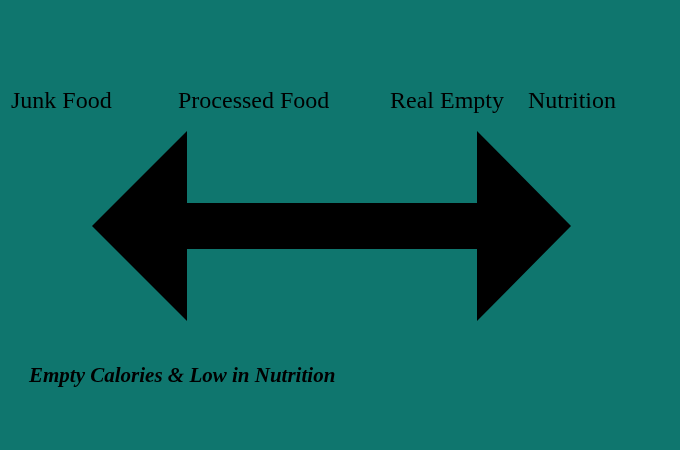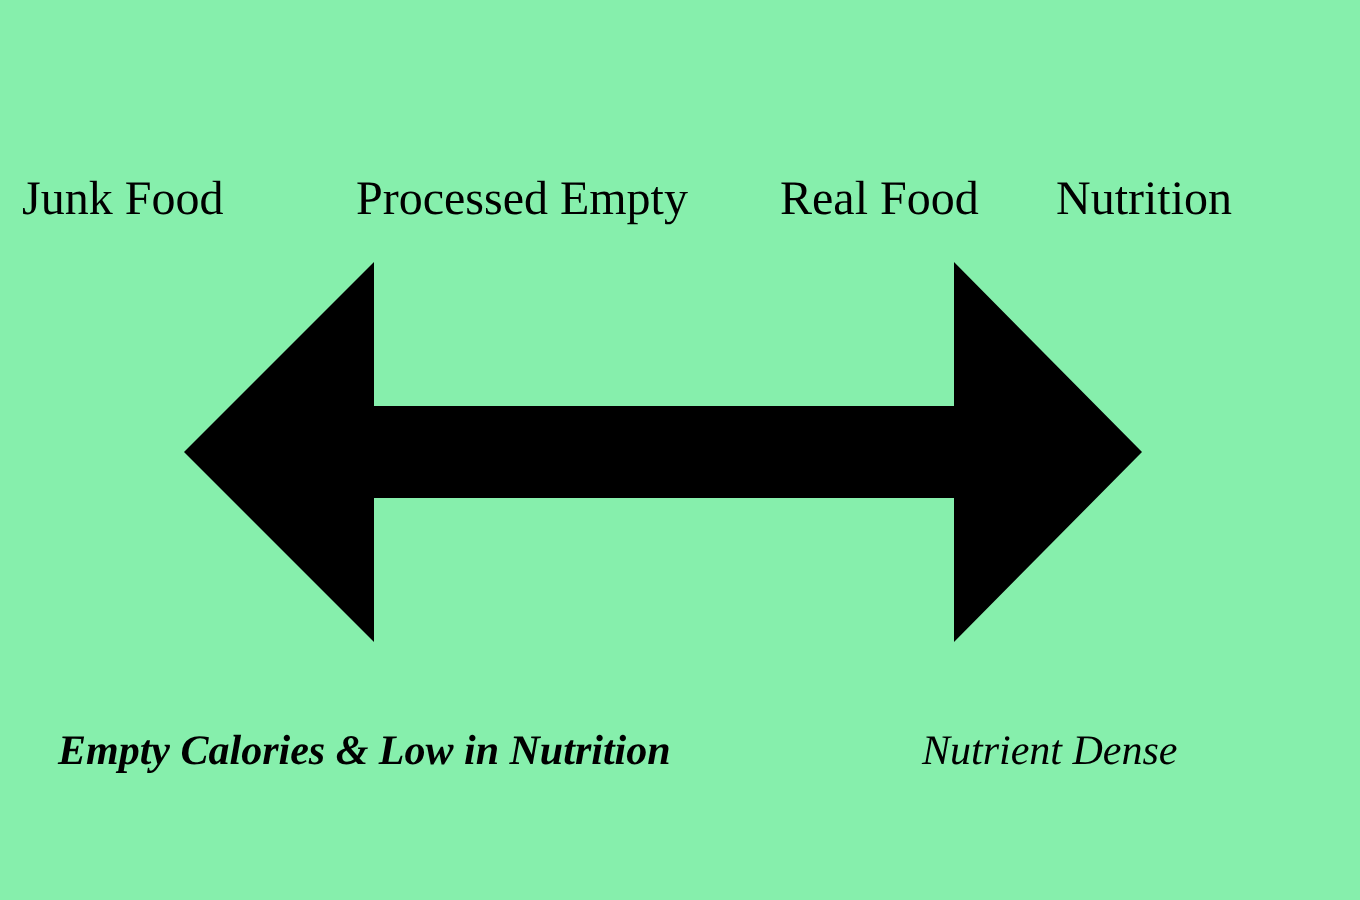--- a/index.html
+++ b/index.html
@@ -4,21 +4,21 @@
 <style>
   html, body {
     margin: 0;
     padding: 0;
     background: #ffffff;
   }
   .canvas {
     position: relative;
     width: 680px;
     height: 450px;
-    background: #86efac;
+    background: #0f766e;
     overflow: hidden;
     font-family: "Liberation Serif", "DejaVu Serif", serif;
     color: #000000;
   }
   .top-label {
     position: absolute;
     top: 88px;
     font-size: 24px;
     line-height: 1;
     white-space: nowrap;
@@ -47,24 +47,23 @@
   }
   .bottom-label.b0 { left: 29px; font-weight: bold; }
   .bottom-label.b1 { left: 461px; }
 </style>
 </head>
 <body>
 
 <div class="canvas">
 
   <span class="top-label l0">Junk Food</span>
-  <span class="top-label l1">Processed Empty</span>
-  <span class="top-label l2">Real Food</span>
+  <span class="top-label l1">Processed Food</span>
+  <span class="top-label l2">Real Empty</span>
   <span class="top-label l3">Nutrition</span>
 
   <svg class="arrow-svg" viewBox="0 0 680 450" xmlns="http://www.w3.org/2000/svg" aria-hidden="true">
     <polygon points="92,226 187,131 187,203 477,203 477,131 571,226 477,321 477,249 187,249 187,321" fill="#000000"></polygon>
   </svg>
 
   <span class="bottom-label b0">Empty Calories &amp; Low in Nutrition</span>
-  <span class="bottom-label b1">Nutrient Dense</span>
 
 </div>
 
 </body></html>

